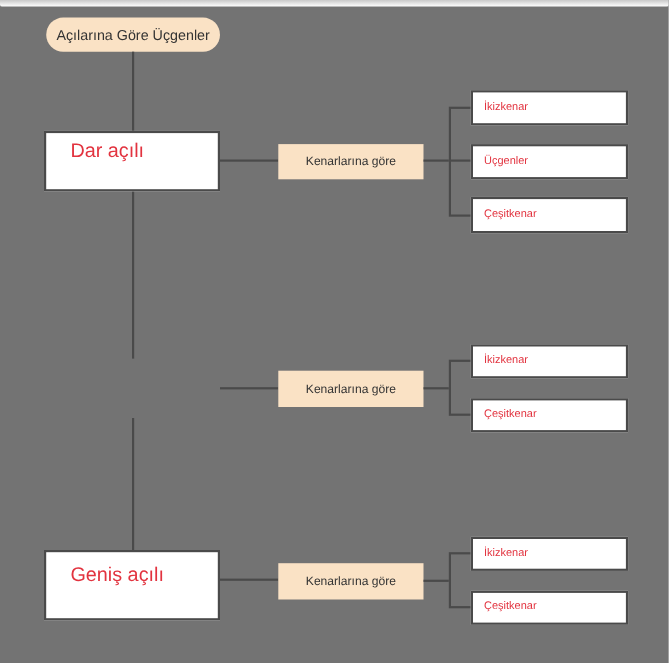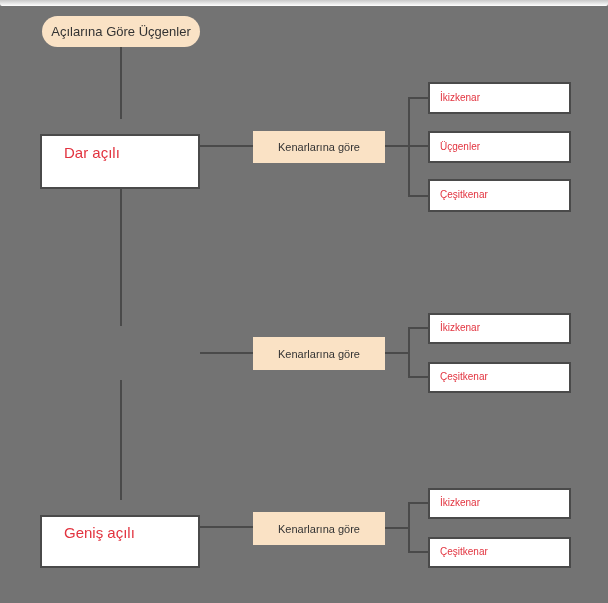--- a/index.html
+++ b/index.html
@@ -26,21 +26,21 @@
   }
   .tag{
     position:absolute;display:flex;align-items:center;justify-content:center;
     background:var(--node-fill);font-size:11px;color:var(--dark-text);
   }
   .nbox{
     position:absolute;display:flex;align-items:center;
     background:#ffffff;border:2px solid var(--box-border);box-sizing:border-box;
     color:var(--red-text);
   }
-  .nbox.lg{font-size:15px;padding-left:22px;padding-bottom:19px;margin-top:15px;}
+  .nbox.lg{font-size:18px;padding-left:22px;padding-bottom:19px;}
   .nbox.sm{font-size:10px;padding-left:10px;padding-bottom:2px;}
   .ln{position:absolute;background:var(--line);}
 </style>
 </head>
 <body>
 
 <div class="canvas">
   <div class="page-edge"></div>
 
   <div class="pill" style="left:42px;top:16px;width:158px;height:31px;">
@@ -81,21 +81,21 @@
   <div class="ln" style="left:408px;top:327px;width:2px;height:51px;"></div>
   <div class="ln" style="left:410px;top:327px;width:18px;height:2px;"></div>
   <div class="ln" style="left:410px;top:376px;width:18px;height:2px;"></div>
   <div class="nbox sm" style="left:428px;top:313px;width:143px;height:31px;">
     <span>İkizkenar</span>
   </div>
   <div class="nbox sm" style="left:428px;top:362px;width:143px;height:31px;">
     <span>Çeşitkenar</span>
   </div>
 
-  <div class="nbox lg" style="left:40px;top:500px;width:160px;height:53px;text-align:right;">
+  <div class="nbox lg" style="left:40px;top:500px;width:160px;height:64px;text-align:right;">
     <span>Geniş açılı</span>
   </div>
   <div class="ln" style="left:200px;top:526px;width:53px;height:2px;"></div>
   <div class="tag" style="left:253px;top:512px;width:132px;height:33px;">
     <span>Kenarlarına göre</span>
   </div>
   <div class="ln" style="left:385px;top:527px;width:23px;height:2px;"></div>
   <div class="ln" style="left:408px;top:502px;width:2px;height:51px;"></div>
   <div class="ln" style="left:410px;top:502px;width:18px;height:2px;"></div>
   <div class="ln" style="left:410px;top:551px;width:18px;height:2px;"></div>

